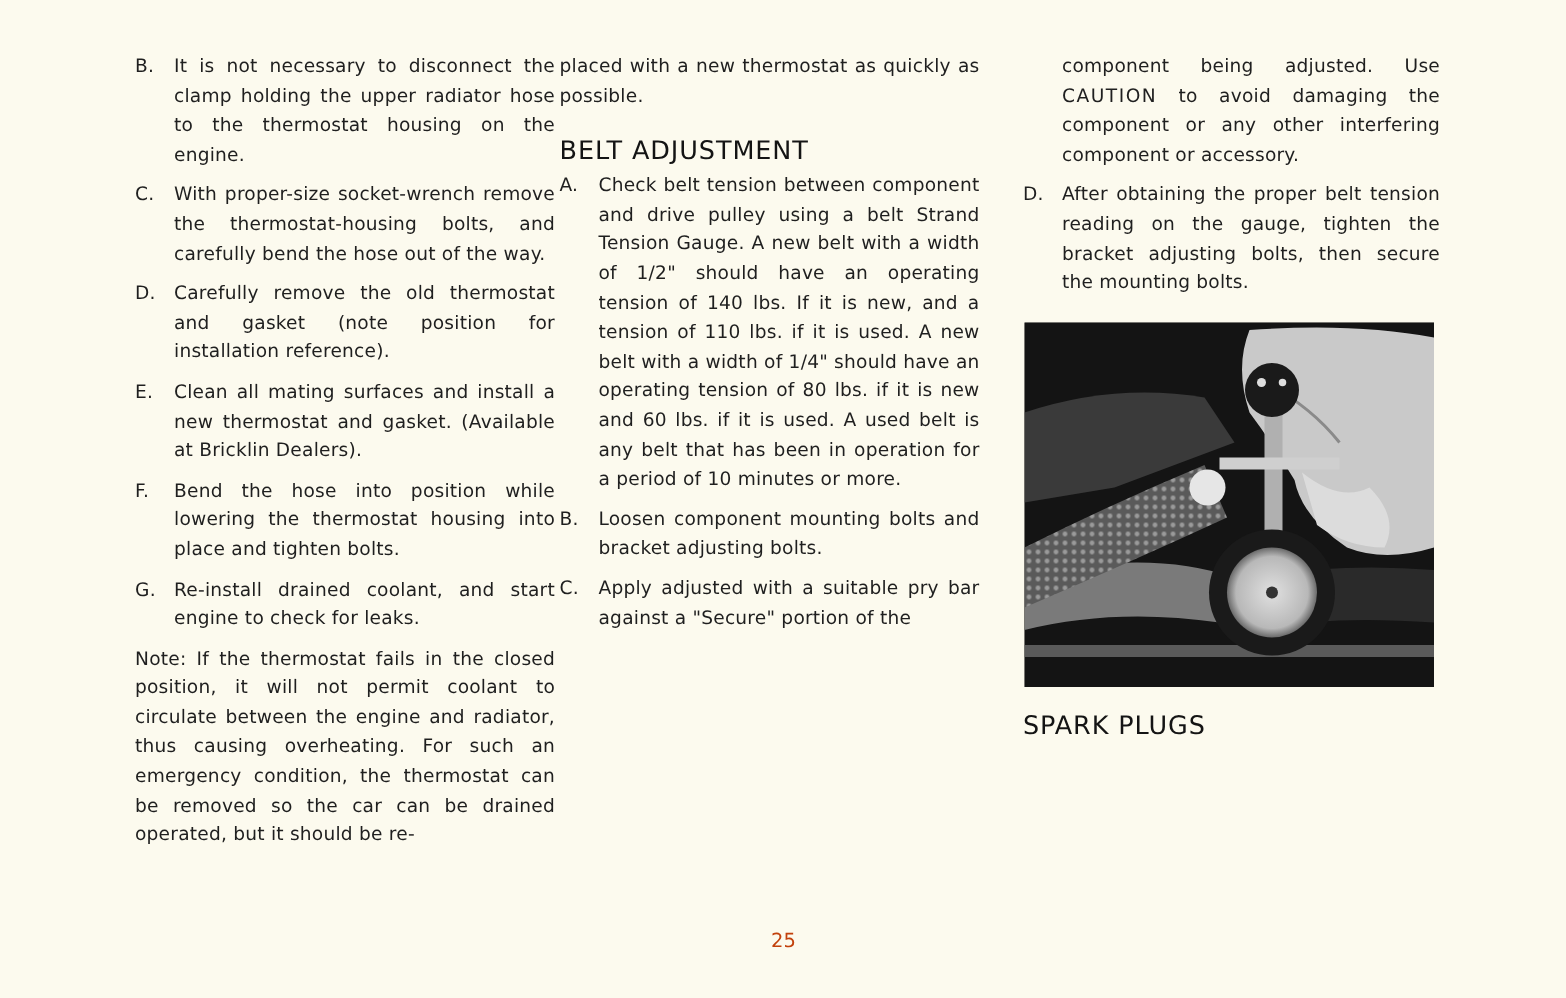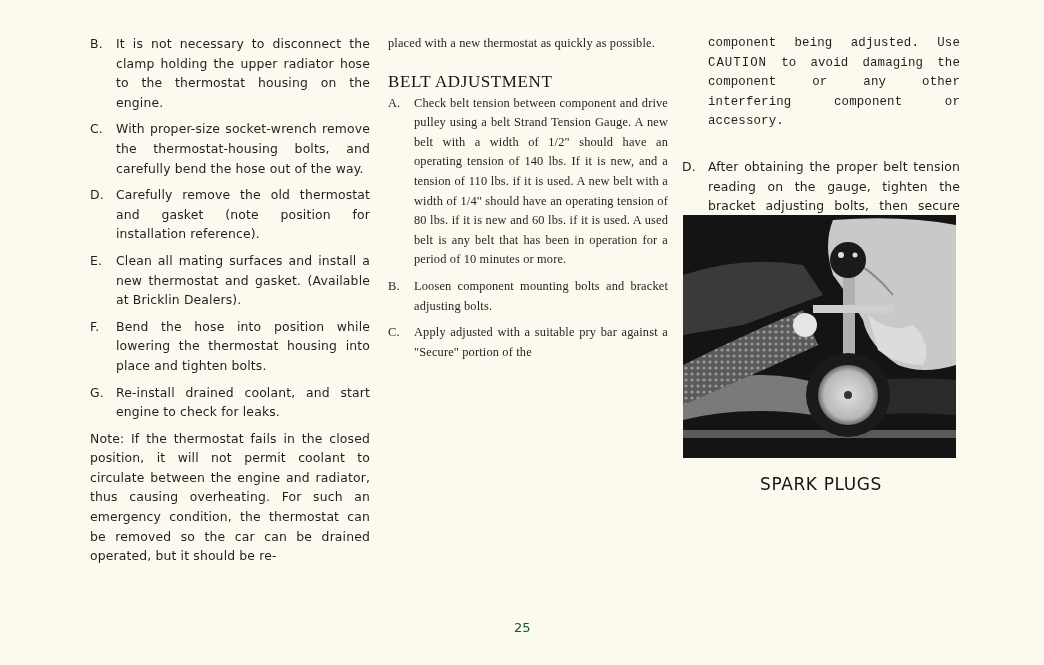--- a/index.html
+++ b/index.html
@@ -16,21 +16,21 @@
     color: #1f1f1f;
   }
   .col {
     position: absolute;
     top: 34px;
     font-size: 12.4px;
     line-height: 19.6px;
     letter-spacing: 0.15px;
   }
   #col1 { left: 90px; width: 280px; }
-  #col2 { left: 388px; width: 280px; font-family: Liberation Serif, serif; }
+  #col2 { left: 373px; width: 280px; }
   #col3 { left: 682px; width: 278px; }
 
   .item {
     position: relative;
     padding-left: 26px;
     text-align: justify;
     margin-bottom: 7px;
   }
   .item .letter {
     position: absolute;
@@ -50,42 +50,41 @@
     font-weight: normal;
     letter-spacing: 0.6px;
     margin: 14px 0 2px 0;
     color: #141414;
     line-height: 20px;
   }
   #col2 .heading { margin-top: 18px; }
   .cont {
     text-align: justify;
     padding-left: 26px;
-    margin-bottom: 25px;
-    font-family: Liberation Mono, monospace;
+    margin-bottom: 7px;
   }
   .cont-plain {
     text-align: justify;
     margin-bottom: 8px;
   }
   .photo {
     position: absolute;
     left: 683px;
     top: 215px;
     width: 273px;
     height: 243px;
     background: #111;
     overflow: hidden;
   }
   .page-number {
     position: absolute;
     left: 514px;
     top: 620px;
     font-size: 13px;
-    color: #14532d;
+    color: #c2410c;
   }
   .caution { letter-spacing: 1px; }
 </style>
 </head>
 <body>
 
 <div id="col1" class="col">
   <div class="item">
     <span class="letter">B.</span>
     <span>It is not necessary to disconnect the clamp holding the upper radiator hose to the thermostat housing on the engine.</span>
@@ -178,16 +177,16 @@
     <circle cx="172" cy="40" r="2.5" fill="#dddddd"></circle>
 
     <circle cx="165" cy="180" r="42" fill="#1a1a1a"></circle>
     <circle cx="165" cy="180" r="30" fill="url(#disc)"></circle>
     <circle cx="165" cy="180" r="4" fill="#333"></circle>
     <circle cx="122" cy="110" r="12" fill="#e6e6e6"></circle>
   </svg>
 </div>
 
 <div class="col" style="left:682px; top:474px; width:278px;">
-  <h2 class="heading" style="margin-top:0;text-align:center;">SPARK PLUGS</h2>
+  <h2 class="heading" style="margin-top:0;">SPARK PLUGS</h2>
 </div>
 
 <div class="page-number">25</div>
 
 </body></html>

